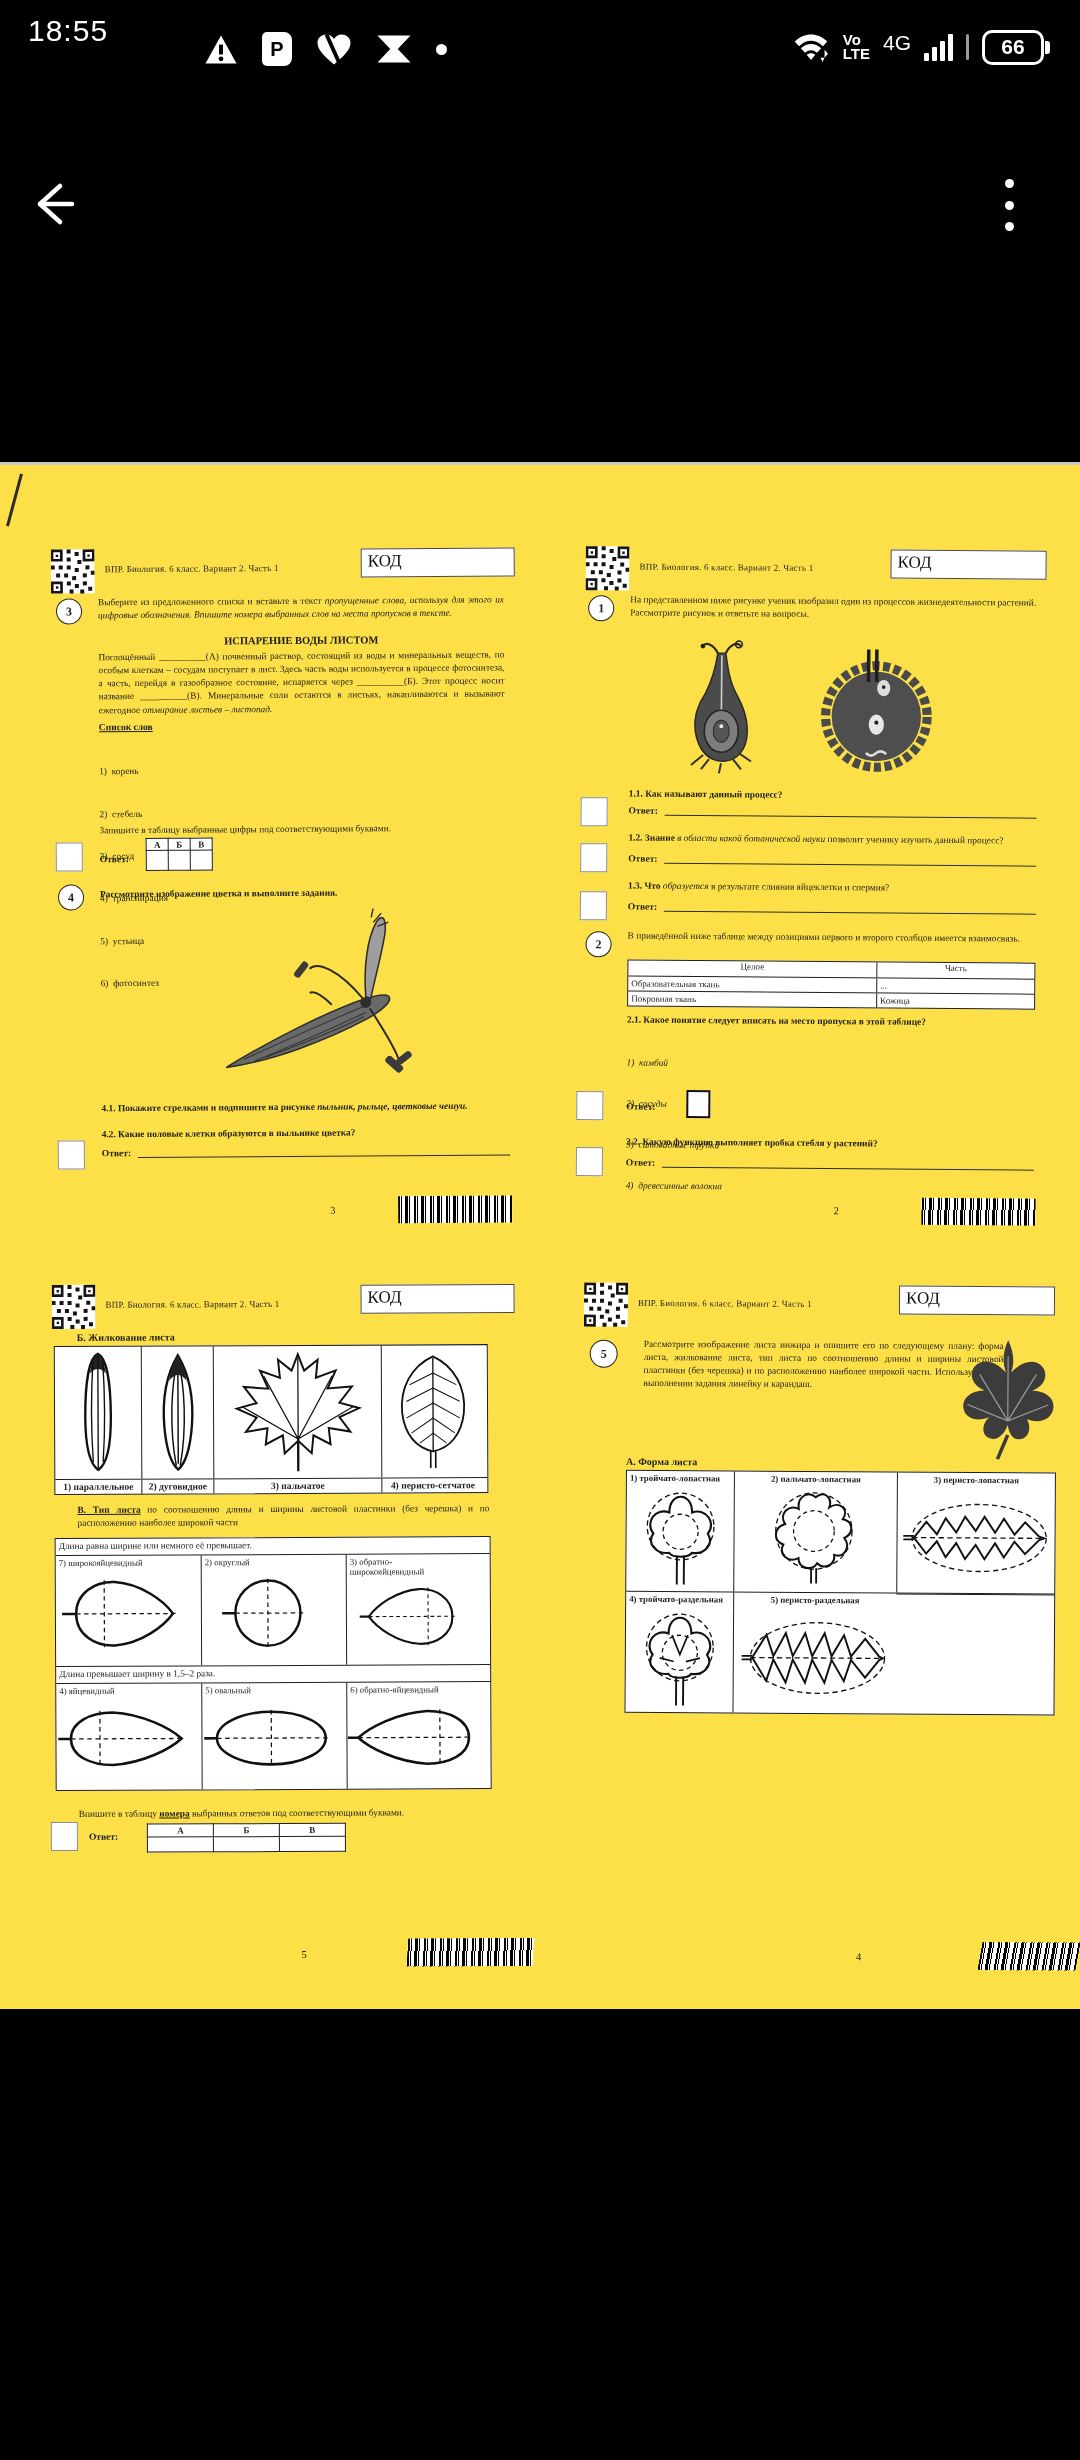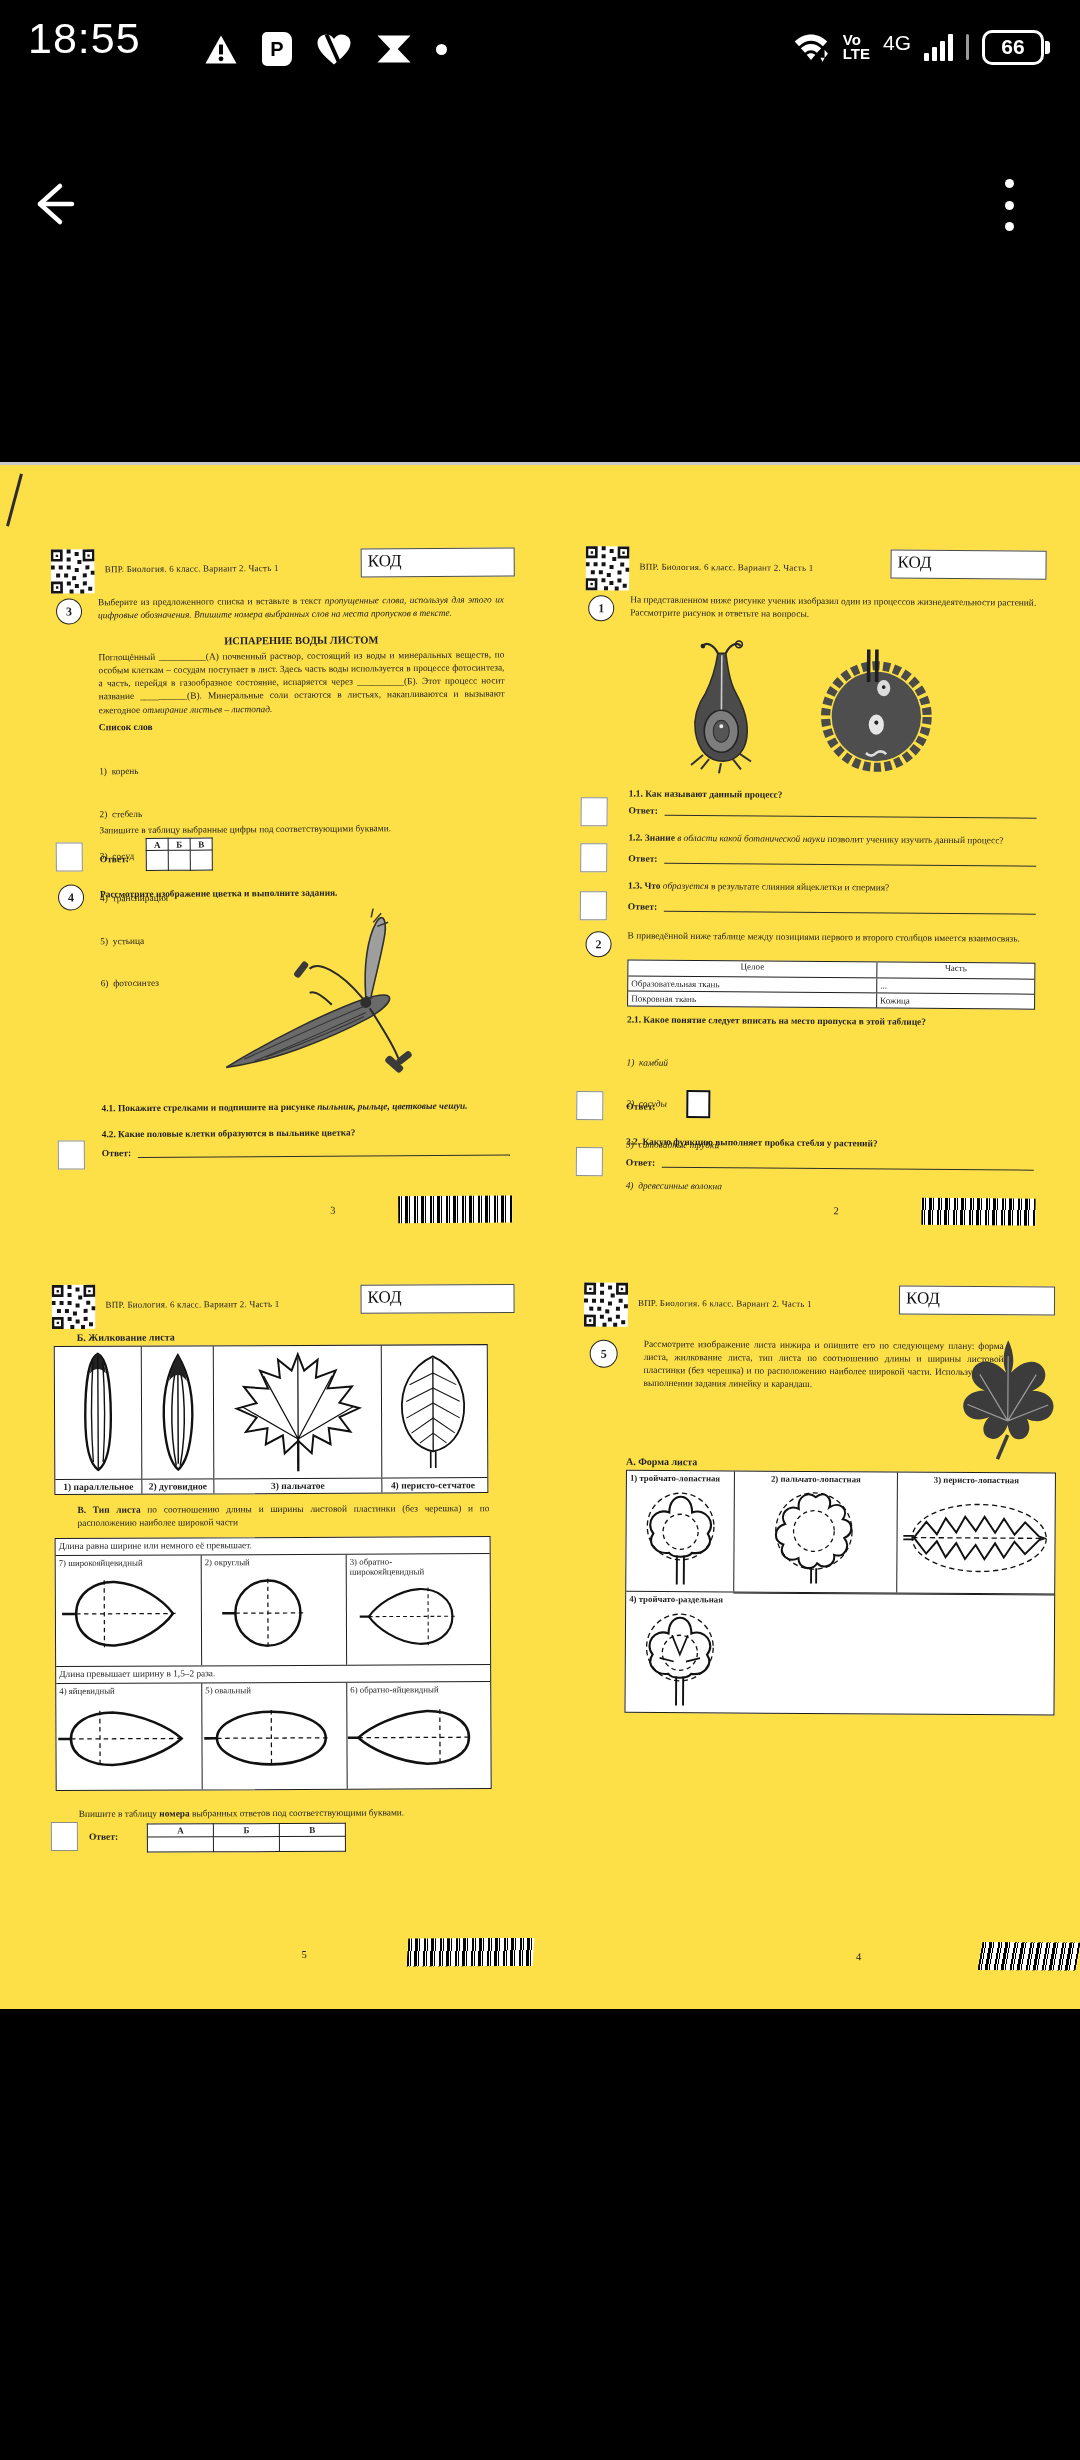--- a/index.html
+++ b/index.html
@@ -1,21 +1,21 @@
 <!DOCTYPE html>
 <html><head>
 <meta charset="utf-8">
 <style>
 *{margin:0;padding:0;box-sizing:border-box}
 html,body{background:#000}
 body{width:1080px;height:2460px;position:relative;font-family:"Liberation Sans",sans-serif;overflow:hidden}
 .abs{position:absolute}
 
 .status{position:absolute;left:0;top:0;width:1080px;height:92px;color:#fff}
-.time{position:absolute;left:28px;top:14px;font-size:43px;font-weight:400;letter-spacing:1px}
+.time{position:absolute;left:28px;top:14px;font-size:30px;font-weight:400;letter-spacing:1px}
 .sicons{position:absolute;left:204px;top:28px;display:flex;align-items:center;gap:24px;height:42px}
 .ricons{position:absolute;right:36px;top:22px;display:flex;align-items:center;gap:13px;height:50px}
 .volte{font-size:15px;font-weight:700;line-height:.95}
 .net4g{font-size:21px;font-weight:400;margin-top:-8px}
 .bars{display:flex;align-items:flex-end;gap:3px;height:28px}
 .bars i{display:block;width:5px;background:#fff;border-radius:1px}
 .simline{width:3px;height:26px;background:#9a9a9a;border-radius:2px}
 .batt{border:3px solid #fff;border-radius:10px;width:62px;height:35px;display:flex;align-items:center;justify-content:center;font-size:21px;font-weight:600;position:relative}
 .batt:after{content:"";position:absolute;right:-9px;top:8px;width:5px;height:13px;background:#fff;border-radius:0 3px 3px 0}
 .dot{width:11px;height:11px;border-radius:50%;background:#fff}
@@ -48,21 +48,21 @@
 .trow{display:flex;border-top:1.5px solid #1e1e1e}
 .trow:first-child{border-top:none}
 .tcell{border-left:1.5px solid #1e1e1e;overflow:hidden;position:relative}
 .tcell:first-child{border-left:none}
 .celllbl{font-size:8.8px;padding:2px 3px;line-height:1.15}
 .caption{font-size:9.5px;font-weight:600;text-align:center;padding:2px 0}
 .abv{border-collapse:collapse;position:absolute;background:#fff}
 .abv td{border:1.5px solid #1f1f1f;text-align:center;font-size:9px;font-weight:700;font-family:"Liberation Serif",serif}
 .pgnum{position:absolute;font-size:10.5px}
 .barcode{position:absolute;background:repeating-linear-gradient(90deg,#000 0 2px,#fff 2px 3px,#000 3px 4px,#fff 4px 7px,#000 7px 10px,#fff 10px 11px,#000 11px 12px,#fff 12px 16px)}
-.underl{}
+.underl{text-decoration:underline}
 .secttl{position:absolute;font-weight:700;font-size:10px;}
 .figc{display:flex;align-items:center;justify-content:center;width:100%;height:100%}
 </style>
 </head>
 <body>
 
 <svg width="0" height="0" style="position:absolute">
 <defs>
 <symbol id="qrsym" viewBox="0 0 33 33">
   <rect width="33" height="33" fill="#fff"></rect>
@@ -502,20 +502,32 @@
         <div class="figc" style="height:102px">
         <svg width="96" height="100" viewBox="0 0 106 114">
           <circle cx="53" cy="46" r="38" fill="none" stroke="#111" stroke-width="1.5" stroke-dasharray="6 4"></circle>
           <circle cx="53" cy="52" r="20" fill="none" stroke="#111" stroke-width="1.5" stroke-dasharray="5 4"></circle>
           <path d="M40,30 C40,6 66,6 66,30 C82,24 94,42 84,54 C92,66 80,78 66,76 C62,82 44,82 40,76 C26,78 14,66 22,54 C12,42 24,24 40,30 Z" fill="none" stroke="#111" stroke-width="2.4"></path>
           <path d="M44,32 L53,54 L62,32 M30,58 L46,62 M76,58 L60,62" fill="none" stroke="#111" stroke-width="2"></path>
           <path d="M49,79 L49,112 M57,79 L57,112" stroke="#111" stroke-width="2.2"></path>
         </svg>
             </div>
           </div>
+      <div class="tcell" style="width:163px;height:120px">
+        <div class="celllbl bl" style="text-align:center">5) перисто-раздельная</div>
+        <div class="figc" style="height:102px">
+        <svg width="150" height="92" viewBox="0 0 170 100">
+          <ellipse cx="88" cy="50" rx="76" ry="40" fill="none" stroke="#111" stroke-width="1.5" stroke-dasharray="6 4"></ellipse>
+          <line x1="12" y1="50" x2="164" y2="50" stroke="#111" stroke-width="1.5" stroke-dasharray="6 4"></line>
+          <path d="M14,50 L30,24 L38,48 L52,22 L60,48 L74,22 L82,48 L96,22 L104,48 L118,24 L126,48 L142,28 L158,48 L162,50" fill="none" stroke="#111" stroke-width="2.2"></path>
+          <path d="M14,50 L30,76 L38,52 L52,78 L60,52 L74,78 L82,52 L96,78 L104,52 L118,76 L126,52 L142,72 L158,52 L162,50" fill="none" stroke="#111" stroke-width="2.2"></path>
+          <path d="M2,48 L14,48 M2,52 L14,52" stroke="#111" stroke-width="2"></path>
+        </svg>
+            </div>
+          </div>
       <div class="tcell" style="flex:1;height:120px;border-left:none;border-top:1.5px solid #1e1e1e" style2=""></div>
     </div>
   </div>
 
   <div class="pgnum" style="left:306px;top:676px">4</div>
   <div class="barcode" style="left:430px;top:666px;width:98px;height:28px;transform:skewX(-10deg)"></div>
 </section>
 
 </main>
 

